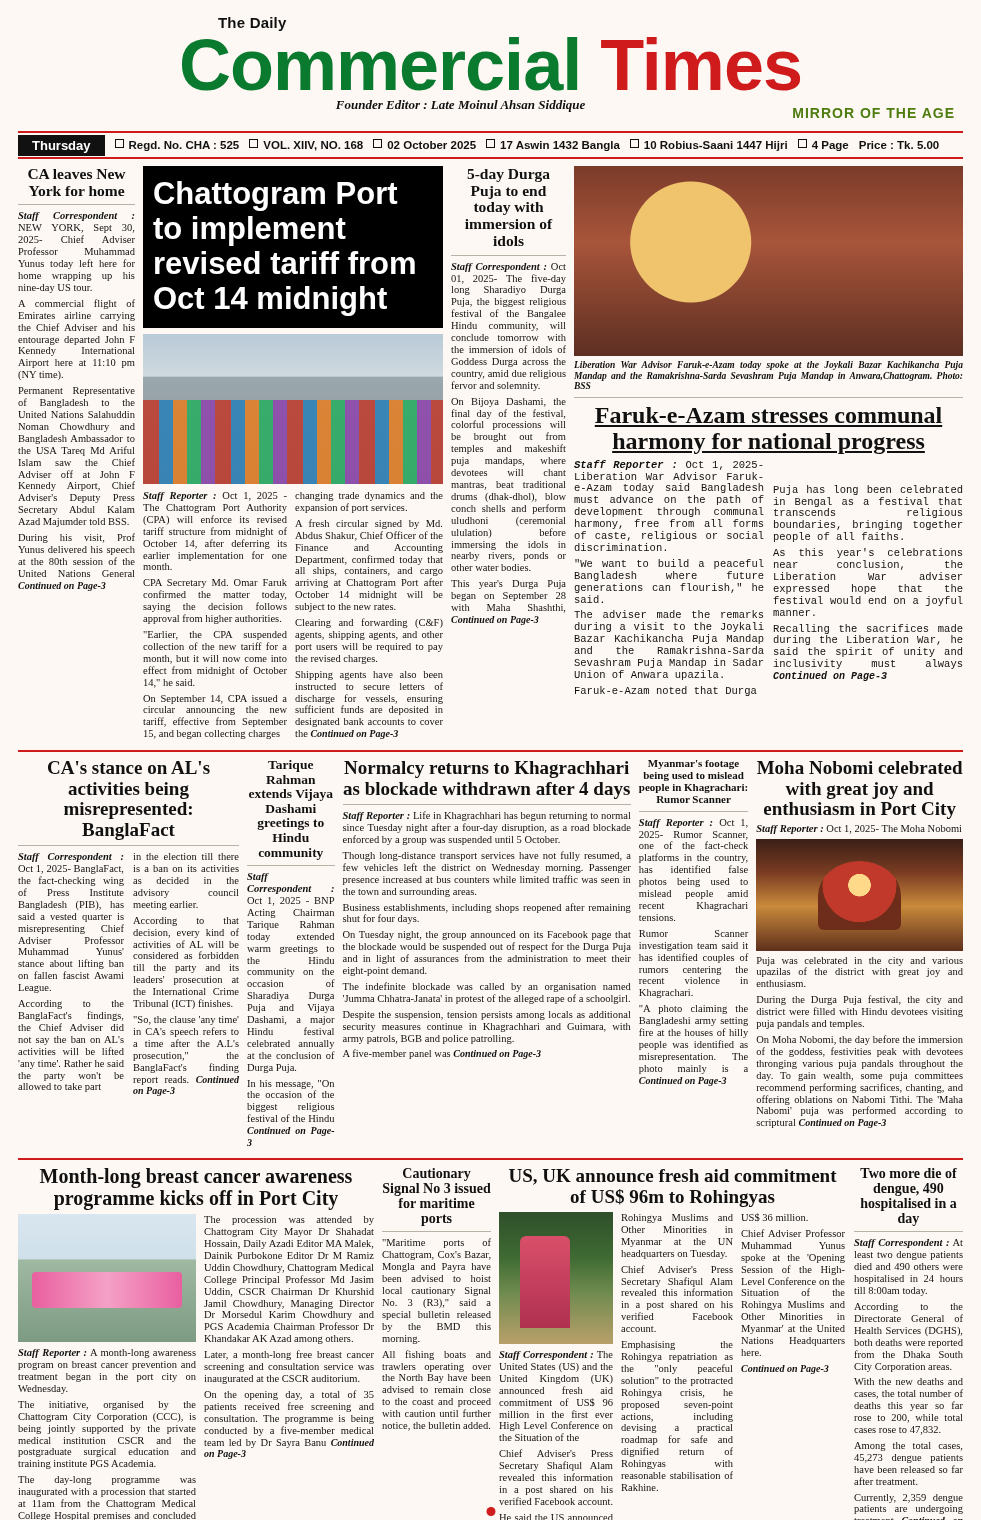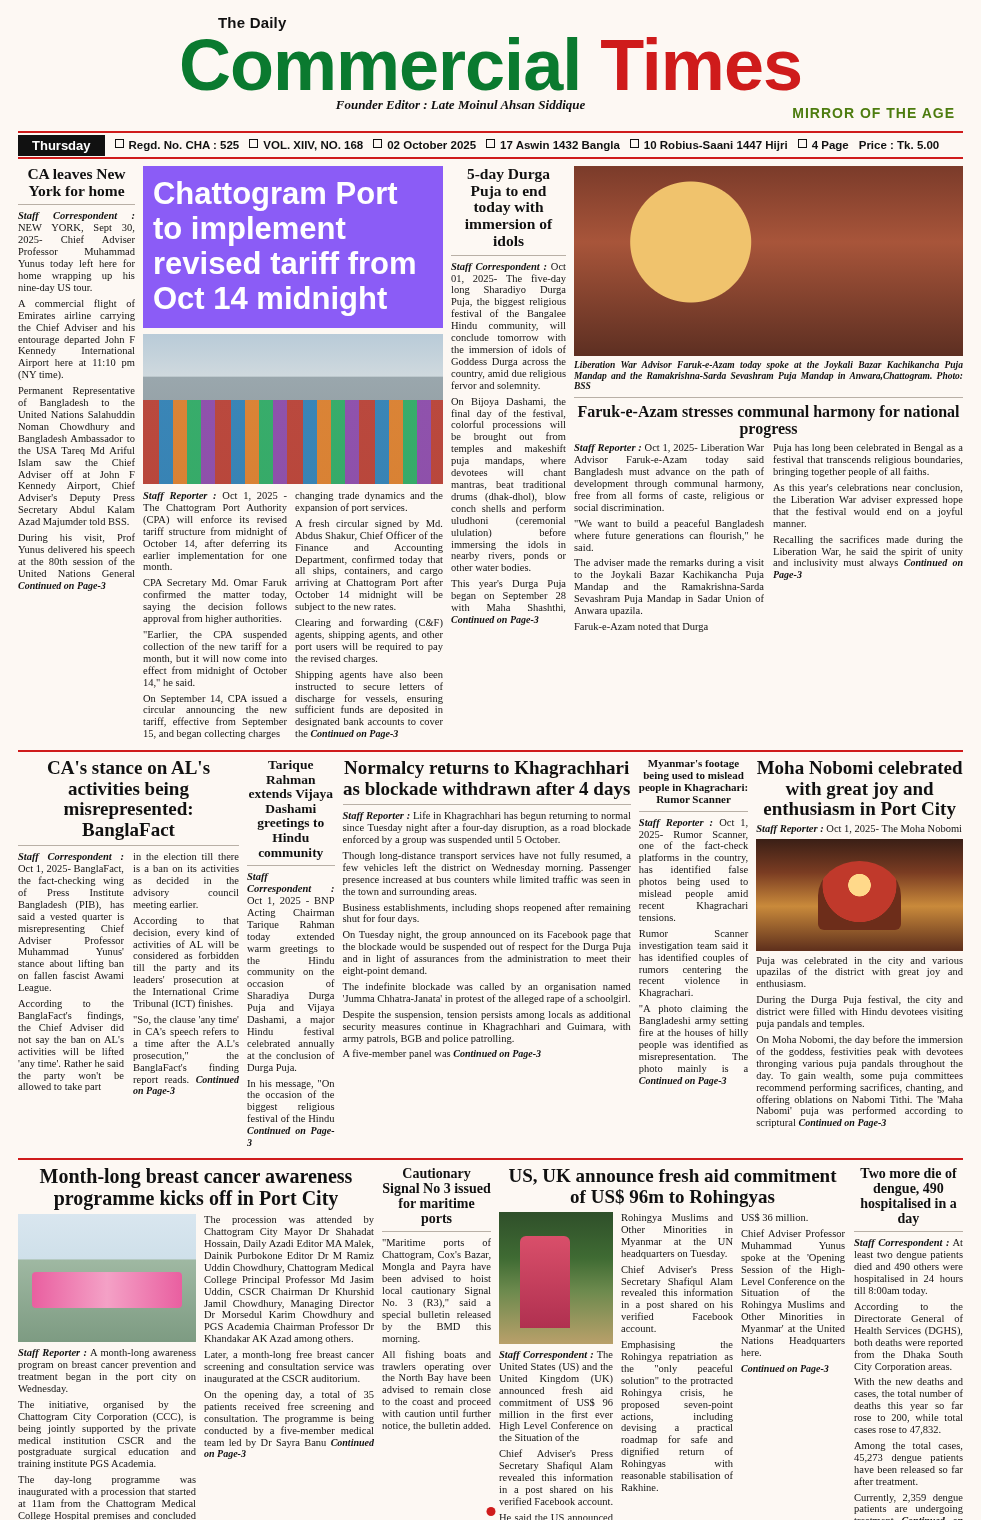--- a/index.html
+++ b/index.html
@@ -83,30 +83,30 @@
     background:#6a6256;position:relative;overflow:hidden;
   }
   .cap{font-size:9.5px;font-style:italic;line-height:10.6px;text-align:justify;font-weight:bold;}
   
   .top{display:flex;gap:8px;}
   .c1{width:120px;}
   .c2{width:300px;}
   .c3{width:118px;}
   .c4{width:389px;}
   .lead-hl{
-    background:#8b5cf6;color:#fff;
+    background:#000000;color:#fff;
     font-family:"Liberation Sans", sans-serif;
     font-weight:bold;font-size:31px;line-height:35px;
     padding:10px 8px 12px 10px;
     text-align:left;
   }
   
   .sec-hl-1{font-size:15.5px;}
   .sec-hl-2{font-size:19px;}
-  .sec-hl-3{font-size:16px;}
+  .sec-hl-3{font-size:24px;text-decoration:underline;}
   
   .img-port{
     background:
       linear-gradient(180deg,#b9cbd8 0%,#cfd9de 28%,#9aa7ad 29%,#8d969a 100%);
   }
   .img-port:after{
     content:"";position:absolute;left:0;right:0;bottom:0;height:56%;
     background:
       repeating-linear-gradient(90deg,#c0392b 0 16px,#2980b9 16px 30px,#e67e22 30px 44px,#27ae60 44px 58px,#8e44ad 58px 72px);
     opacity:.85;
@@ -218,29 +218,29 @@
       <p class="body">On Bijoya Dashami, the final day of the festival, colorful processions will be brought out from temples and makeshift puja mandaps, where devotees will chant mantras, beat traditional drums (dhak-dhol), blow conch shells and perform uludhoni (ceremonial ululation) before immersing the idols in nearby rivers, ponds or other water bodies.</p>
       <p class="body"><span>This year's Durga Puja began on September 28 with Maha Shashthi,</span>
         <span class="cont">Continued on Page-3</span></p>
     </div>
 
     <div class="col c4">
       <div class="photo img-puja" style="height:190px;"></div>
       <div class="cap" style="margin-top:4px;">Liberation War Advisor Faruk-e-Azam today spoke at the Joykali Bazar Kachikancha Puja Mandap and the Ramakrishna-Sarda Sevashram Puja Mandap in Anwara,Chattogram. Photo: BSS</div>
       <div class="rule-h"></div>
       <div class="hl sec-hl-3">Faruk-e-Azam stresses communal harmony for national progress</div>
-      <div style="display:flex;gap:9px;margin-top:5px;">
+      <div style="display:flex;gap:9px;margin-top:5px;font-family:Liberation Mono, monospace;">
         <div style="width:190px;">
           <p class="body"><span class="byline">Staff Reporter :</span>
             <span>Oct 1, 2025- Liberation War Advisor Faruk-e-Azam today said Bangladesh must advance on the path of development through communal harmony, free from all forms of caste, religious or social discrimination.</span></p>
           <p class="body">"We want to build a peaceful Bangladesh where future generations can flourish," he said.</p>
           <p class="body">The adviser made the remarks during a visit to the Joykali Bazar Kachikancha Puja Mandap and the Ramakrishna-Sarda Sevashram Puja Mandap in Sadar Union of Anwara upazila.</p>
           <p class="body">Faruk-e-Azam noted that Durga</p>
         </div>
-        <div style="width:190px;">
+        <div style="width:190px;margin-top:25px;">
           <p class="body">Puja has long been celebrated in Bengal as a festival that transcends religious boundaries, bringing together people of all faiths.</p>
           <p class="body">As this year's celebrations near conclusion, the Liberation War adviser expressed hope that the festival would end on a joyful manner.</p>
           <p class="body"><span>Recalling the sacrifices made during the Liberation War, he said the spirit of unity and inclusivity must always</span>
             <span class="cont">Continued on Page-3</span></p>
         </div>
       </div>
     </div>
   </div>
 
   <div class="rule-red" style="margin-top:6px;"></div>

